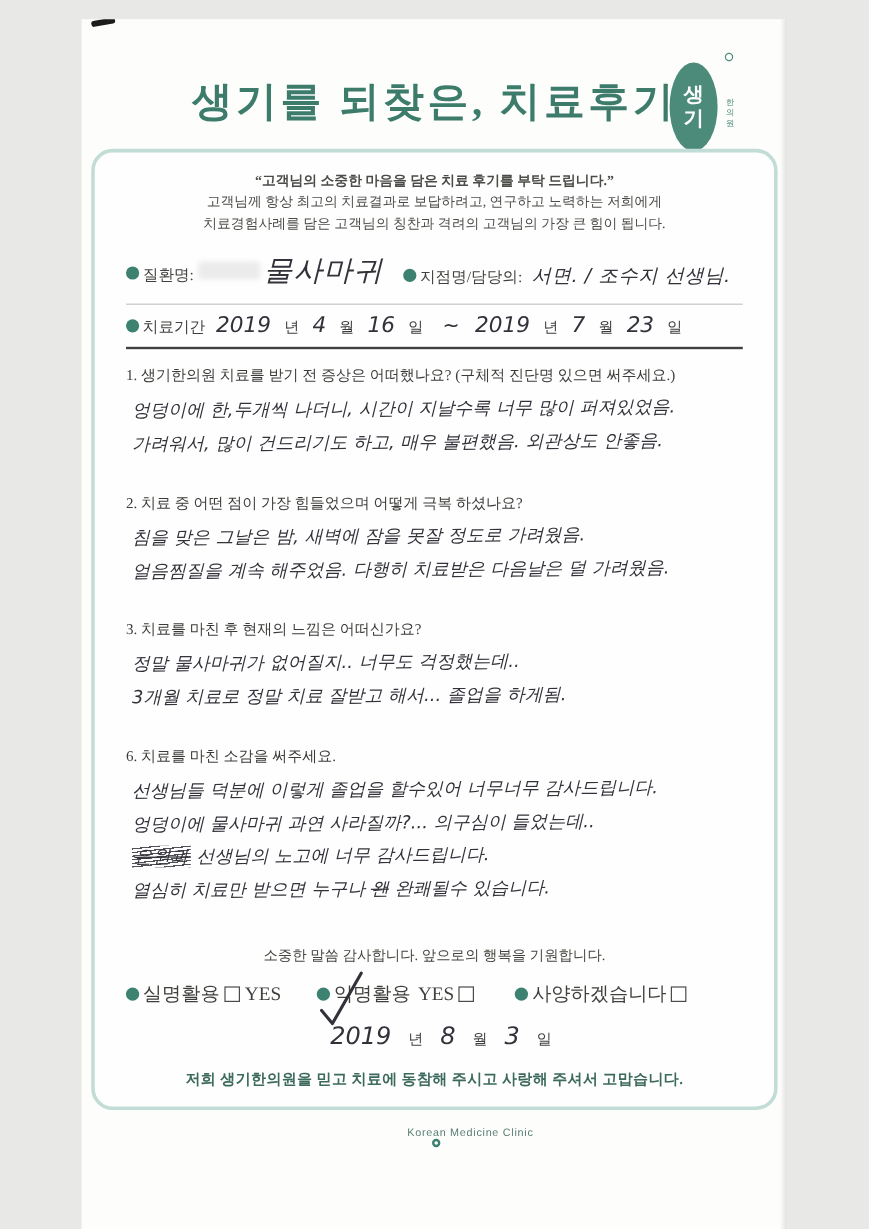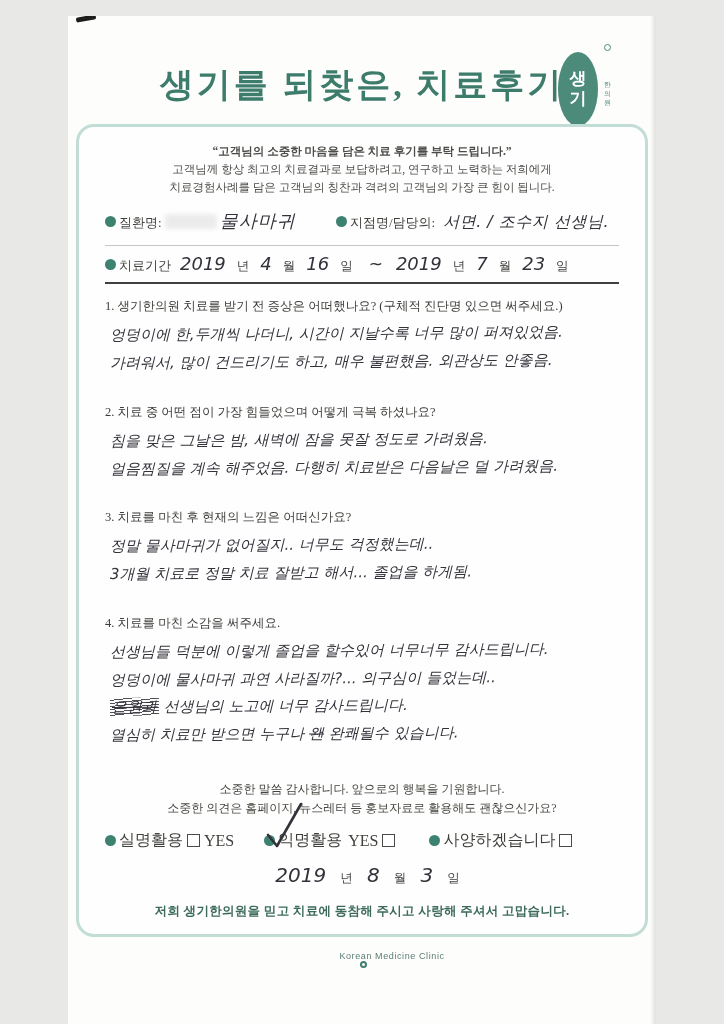--- a/index.html
+++ b/index.html
@@ -43,21 +43,21 @@
   .fields-top { display:flex; align-items:flex-end; margin-top:13px;
     padding-bottom:12px; border-bottom:1px solid #c6c6c4; }
   .field { display:flex; align-items:baseline; }
   .field-disease { flex:1.02; }
   .field-branch  { flex:1.25; }
   .plabel { font-size:13px; color:#3f3f3c; white-space:nowrap; }
   .smudge { display:inline-block; width:52px; height:15px; margin:0 3px;
     background:#bdbdbd; opacity:.28; filter:blur(2px); border-radius:3px; align-self:center; }
 
   .hand { font-family:"DejaVu Sans",sans-serif; font-style:italic; color:#32323a; }
-  .hand-lg { font-size:18px; letter-spacing:1px;font-family:Liberation Mono, monospace; }
+  .hand-lg { font-size:24px; letter-spacing:1px;font-family:Liberation Mono, monospace; }
   .hand-md { font-size:16px; letter-spacing:.5px; }
 
   .period-row { display:flex; align-items:baseline; padding:7px 0 7px;
     border-bottom:2px solid #404040; }
   .period-row .num { font-size:18px; margin:0 9px; }
   .period-row .unit { font-size:12.5px; margin:0 2px; }
   .period-row .tilde { font-size:17px; margin:0 4px 0 14px; }
 
   .qsection { margin-top:26px; }
   .qlabel { font-size:12.5px; color:#3b3b38; }
@@ -169,33 +169,32 @@
 
     <section class="qsection">
       <div class="qlabel">3. 치료를 마친 후 현재의 느낌은 어떠신가요?</div>
       <div class="ans">
         <div class="hand ans-line">정말 물사마귀가 없어질지..  너무도 걱정했는데..</div>
         <div class="hand ans-line">3개월 치료로 정말 치료 잘받고 해서...  졸업을 하게됨.</div>
       </div>
     </section>
 
     <section class="qsection">
-      <div class="qlabel">4. 치료를 마친 소감을 써주세요.</div>
+      <div class="qlabel">6. 치료를 마친 소감을 써주세요.</div>
       <div class="ans">
         <div class="hand ans-line">선생님들 덕분에 이렇게 졸업을 할수있어 너무너무 감사드립니다.</div>
         <div class="hand ans-line">엉덩이에 물사마귀 과연 사라질까?...  의구심이 들었는데..</div>
         <div class="hand ans-line"><span class="struck-heavy">은원과</span><span> 선생님의 노고에 너무 감사드립니다.</span></div>
         <div class="hand ans-line"><span>열심히 치료만 받으면 누구나 </span><span class="struck-light">왠</span><span> 완쾌될수 있습니다.</span></div>
       </div>
     </section>
 
     <div class="closing">
       <div class="thanks">
         <p>소중한 말씀 감사합니다. 앞으로의 행복을 기원합니다.</p>
-        <p>소중한 의견은 홈페이지, 뉴스레터 등 홍보자료로 활용해도 괜찮으신가요?</p>
       </div>
 
       <svg class="checkmark-svg" width="46" height="52" viewBox="0 0 46 52">
         <path d="M38 2 L14 44 L5 33" fill="none" stroke="#32323a" stroke-width="2.6" stroke-linecap="round" stroke-linejoin="round"></path>
       </svg>
 
       <div class="consent">
         <span class="opt">
           <span class="bullet"></span>
           <span>실명활용</span>

